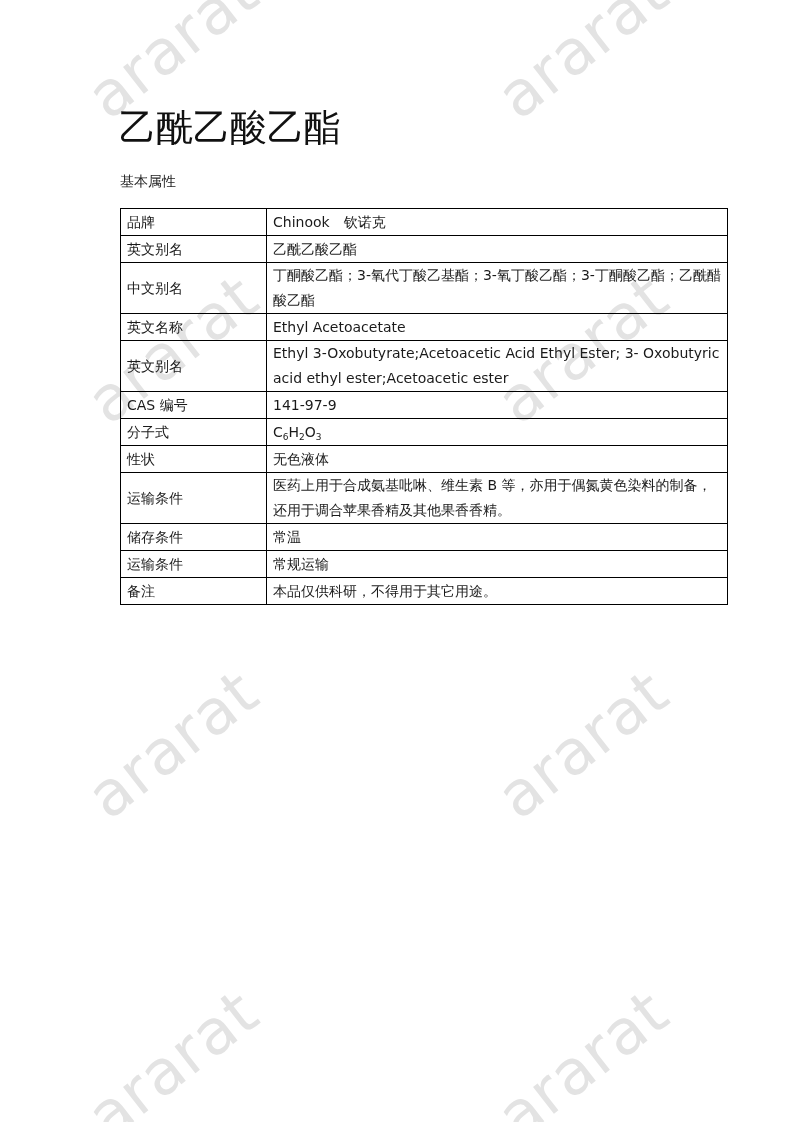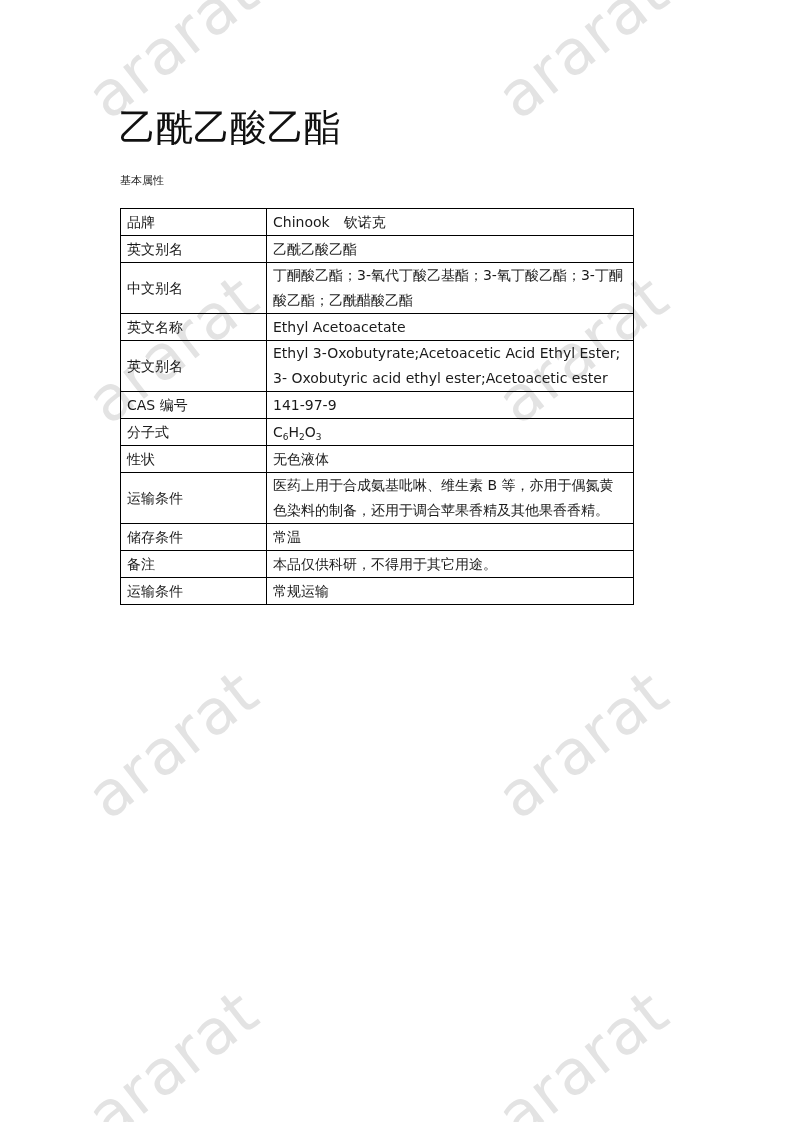--- a/index.html
+++ b/index.html
@@ -21,25 +21,25 @@
     z-index: 0;
     white-space: nowrap;
   }
   .title {
     position: absolute; left: 119px; top: 103px;
     font-size: 37px; font-weight: normal; margin: 0;
     color: #111; z-index: 2; letter-spacing: 0px;
   }
   .subtitle {
     position: absolute; left: 120px; top: 173px;
-    font-size: 11px; color: #222; z-index: 2;
+    font-size: 14px; color: #222; z-index: 2;
   }
   table.props {
     position: absolute; left: 120px; top: 208px;
-    width: 514px;
+    width: 608px;
     border-collapse: collapse;
     z-index: 2;
     font-size: 14px;
     background: transparent;
   }
   table.props td {
     border: 1px solid #000;
     padding: 0 6px 0 6px;
     vertical-align: middle;
     line-height: 25px;
@@ -101,21 +101,21 @@
     </tr>
     <tr class="double">
       <td class="k">运输条件</td>
       <td class="v">医药上用于合成氨基吡啉、维生素 B 等，亦用于偶氮黄色染料的制备，还用于调合苹果香精及其他果香香精。</td>
     </tr>
     <tr class="single">
       <td class="k">储存条件</td>
       <td class="v">常温</td>
     </tr>
     <tr class="single">
+      <td class="k">运输条件</td>
+      <td class="v">常规运输</td>
+    </tr>
+    <tr class="single">
       <td class="k">备注</td>
       <td class="v">本品仅供科研，不得用于其它用途。</td>
-    </tr>
-    <tr class="single">
-      <td class="k">运输条件</td>
-      <td class="v">常规运输</td>
     </tr>
   </tbody>
 </table>
 
 </body></html>

